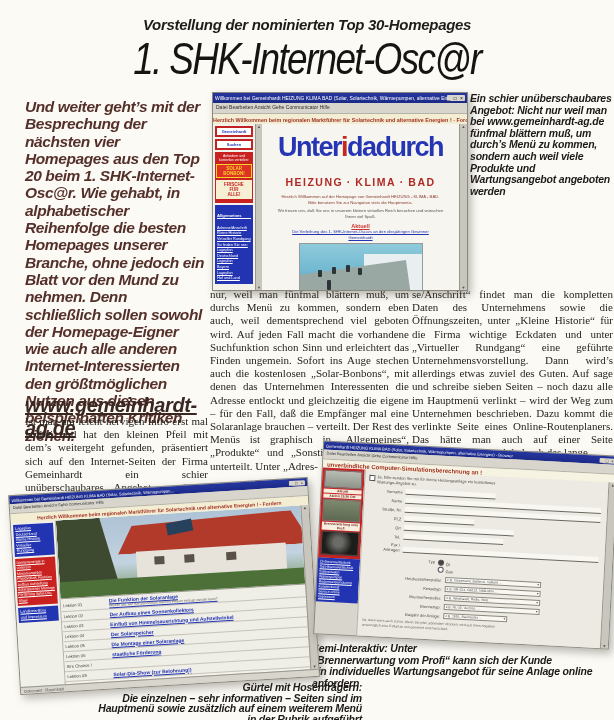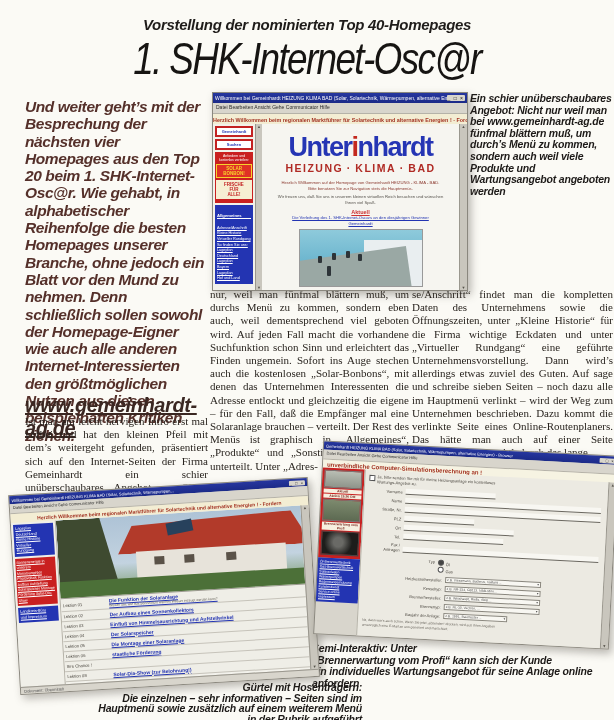--- a/index.html
+++ b/index.html
@@ -57,21 +57,21 @@
           margin:2px 0;padding:1px 0;white-space:pre-line;}
   .frische{background:#f6efd3;color:#c32222;font-weight:700;font-size:4.5px;margin:2px 0;padding:2px 0;
           white-space:pre-line;}
   .bluebox{background:#2334b2;color:#fff;font-size:3.8px;padding:2px 2px;white-space:pre-line;
           line-height:5.6px;}
   .bluebox .hd{font-weight:700;font-size:4.2px;border-bottom:1px solid #fff;margin-bottom:1px;}
   .s1-scroll-in{width:6px;}
   .s1-main{flex:1;background:#f6f5f0;text-align:center;overflow:hidden;}
   .logo{font-weight:700;font-size:27px;color:#2535b4;letter-spacing:-1.5px;margin-top:10px;line-height:26px;}
   .logo .reddot{color:#c3281e;}
-  .klima{font-weight:700;font-size:10.5px;color:#b02a24;letter-spacing:1.5px;margin-top:2px;}
+  .klima{font-weight:700;font-size:10.5px;color:#b02a24;letter-spacing:1.5px;margin-top:16px;}
   .tinyred{font-size:4.2px;color:#8c3a30;line-height:5.6px;margin-top:6px;padding:0 10px;}
   .tinygray{font-size:4.2px;color:#55514b;line-height:5.6px;margin-top:3px;padding:0 12px;}
   .aktuell{font-size:5.5px;color:#c33;font-weight:700;text-decoration:underline;margin-top:4px;}
   .tinylink{font-size:4.2px;color:#2334b2;text-decoration:underline;line-height:5.4px;padding:0 18px;}
   .photo1{width:122px;height:56px;margin:3px auto 0;position:relative;overflow:hidden;
           background:linear-gradient(#8ecadb 0%,#6db6cf 55%,#b8c9c2 100%);border:1px solid #999;}
   .p1-bldg{position:absolute;right:0;top:10px;width:58px;height:46px;background:#e9eef0;}
   .p1-roofline{position:absolute;left:-10px;bottom:-18px;width:120px;height:50px;background:#9aa8a4;
           transform:rotate(-8deg);}
   .fig{position:absolute;width:4px;height:7px;background:#2d3438;border-radius:1px;}
@@ -120,21 +120,21 @@
   .radio{width:4px;height:4px;border:1px solid #555;border-radius:50%;background:#fff;display:inline-block;margin-right:2px;}
   .selrow{display:flex;align-items:center;margin-bottom:3px;}
   .sellab{width:78px;font-size:4px;color:#4a463f;text-align:right;padding-right:3px;flex:none;}
   .selbox{width:92px;border:1px solid #8a877e;background:#f8f7f2;font-size:3.4px;color:#555;
           display:flex;justify-content:space-between;padding:0 1px;}
   .tinyfoot{font-size:3.4px;color:#6a665e;line-height:4.6px;margin-top:3px;}
 </style>
 </head>
 <body>
 
-<div class="abs kicker">Vorstellung der nominierten Top 40-Homepages</div>
+<div class="abs kicker">Vorstellung der nominierten Top 30-Homepages</div>
 <div class="abs main-title">1. SHK-Internet-Osc@r</div>
 
 <div class="abs intro">Und weiter geht’s mit der Besprechung der nächsten vier Homepages aus den Top 20 beim 1. SHK-Internet-Osc@r. Wie gehabt, in alphabetischer Reihenfolge die besten Homepages unserer Branche, ohne jedoch ein Blatt vor den Mund zu nehmen. Denn schließlich sollen sowohl der Homepage-Eigner wie auch alle anderen Internet-Interessierten den größtmöglichen Nutzen aus diesen beispielhaften Kritiken ziehen.</div>
 <div class="abs weblink">www.gemeinhardt-ag.de</div>
 <div class="abs serif col1">Ist man am leicht nervigen Intro erst mal vorbei und hat den kleinen Pfeil mit dem’s weitergeht gefunden, präsentiert sich auf den Internet-Seiten der Firma Gemeinhardt ein schier unüberschaubares Angebot an SHK-Produkten und Dienstleistungen. Und das nicht</div>
 
 <div class="abs serif col2">nur, weil man fünfmal blättern muß, um durchs Menü zu kommen, sondern eben auch, weil dementsprechend viel geboten wird. Auf jeden Fall macht die vorhandene Suchfunktion schon Sinn und erleichtert das Finden ungemein. Sofort ins Auge stechen auch die kostenlosen „Solar-Bonbons“, mit denen das Unternehmen Interessenten die Adresse entlockt und gleichzeitig die eigene – für den Fall, daß die Empfänger mal eine Solaranlage brauchen – verteilt. Der Rest des Menüs ist graphisch in „Allgemeines“, „Produkte“ und „Sonstige Informationen“ unterteilt. Unter „Adres-</div>
 <div class="abs serif col3">
   <span>se/Anschrift“ findet man die kompletten Daten des Unternehmens sowie die Öffnungszeiten, unter „Kleine Historie“ für die Firma wichtige Eckdaten und unter „Virtueller Rundgang“ eine geführte Unternehmensvorstellung. Dann wird’s allerdings etwas zuviel des Guten. Auf sage und schreibe sieben Seiten – noch dazu alle im Hauptmenü verlinkt – wird der Weg zum Unternehmen beschrieben. Dazu kommt die verlinkte Seite eines Online-Routenplaners. Das hätte man auch auf einer Seite zusammenfassen und dadurch das lange</span>
   <div class="tail">Menü um einige Zentimeter kürzen</div>
@@ -182,21 +182,21 @@
 Bayern
 Lageplan
 Hof und Land</span>
       </div>
     </div>
     <div class="scroll s1-scroll-in">
         <span>▲</span>
         <span>▼</span>
       </div>
     <div class="s1-main">
-      <div class="logo"><span>Unter</span><span class="reddot">i</span><span>nhardt</span></div>
+      <div class="logo"><span>Unter</span><span class="reddot">i</span><span>dadurch</span></div>
       <div class="klima">HEIZUNG · KLIMA · BAD</div>
       <div class="tinyred" style="white-space:pre-line">Herzlich Willkommen auf der Homepage von Gemeinhardt HEIZUNG - KLIMA - BAD.
 Bitte benutzen Sie zur Navigation stets die Hauptmenüs.</div>
       <div class="tinygray" style="white-space:pre-line">Wir freuen uns, daß Sie uns in unserem kleinen virtuellen Reich besuchen und wünschen
 Ihnen viel Spaß.</div>
       <div class="aktuell">Aktuell</div>
       <div class="tinylink" style="white-space:pre-line">Die Verleihung des 1. SHK-Internet-Oscars an den diesjährigen Gewinner
 Gemeinhardt</div>
       <div class="photo1">
         <div class="p1-bldg"></div>

